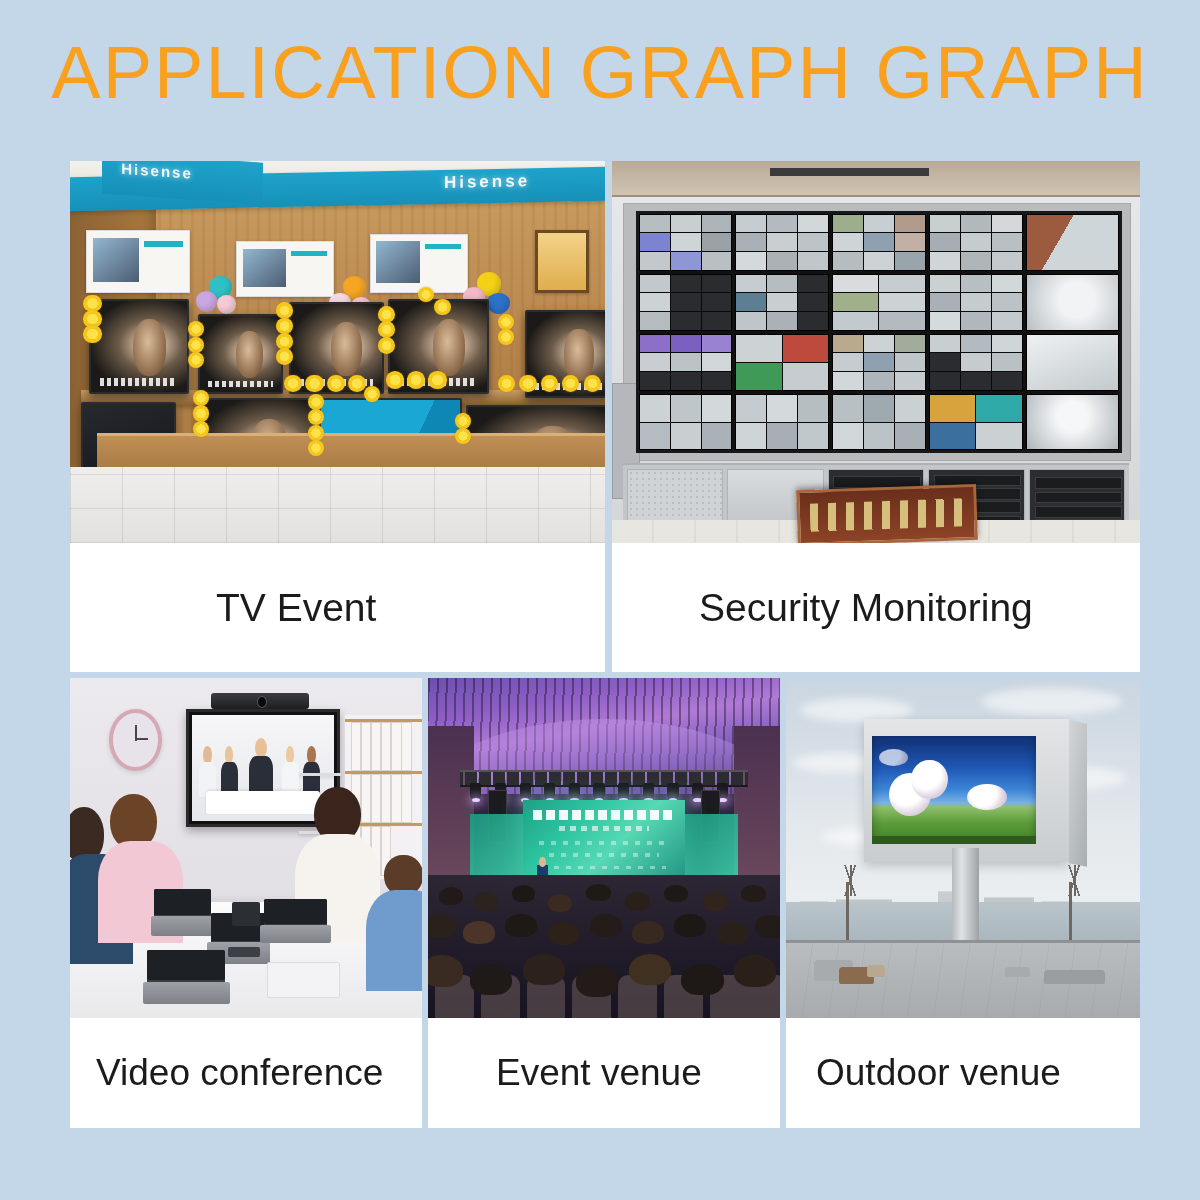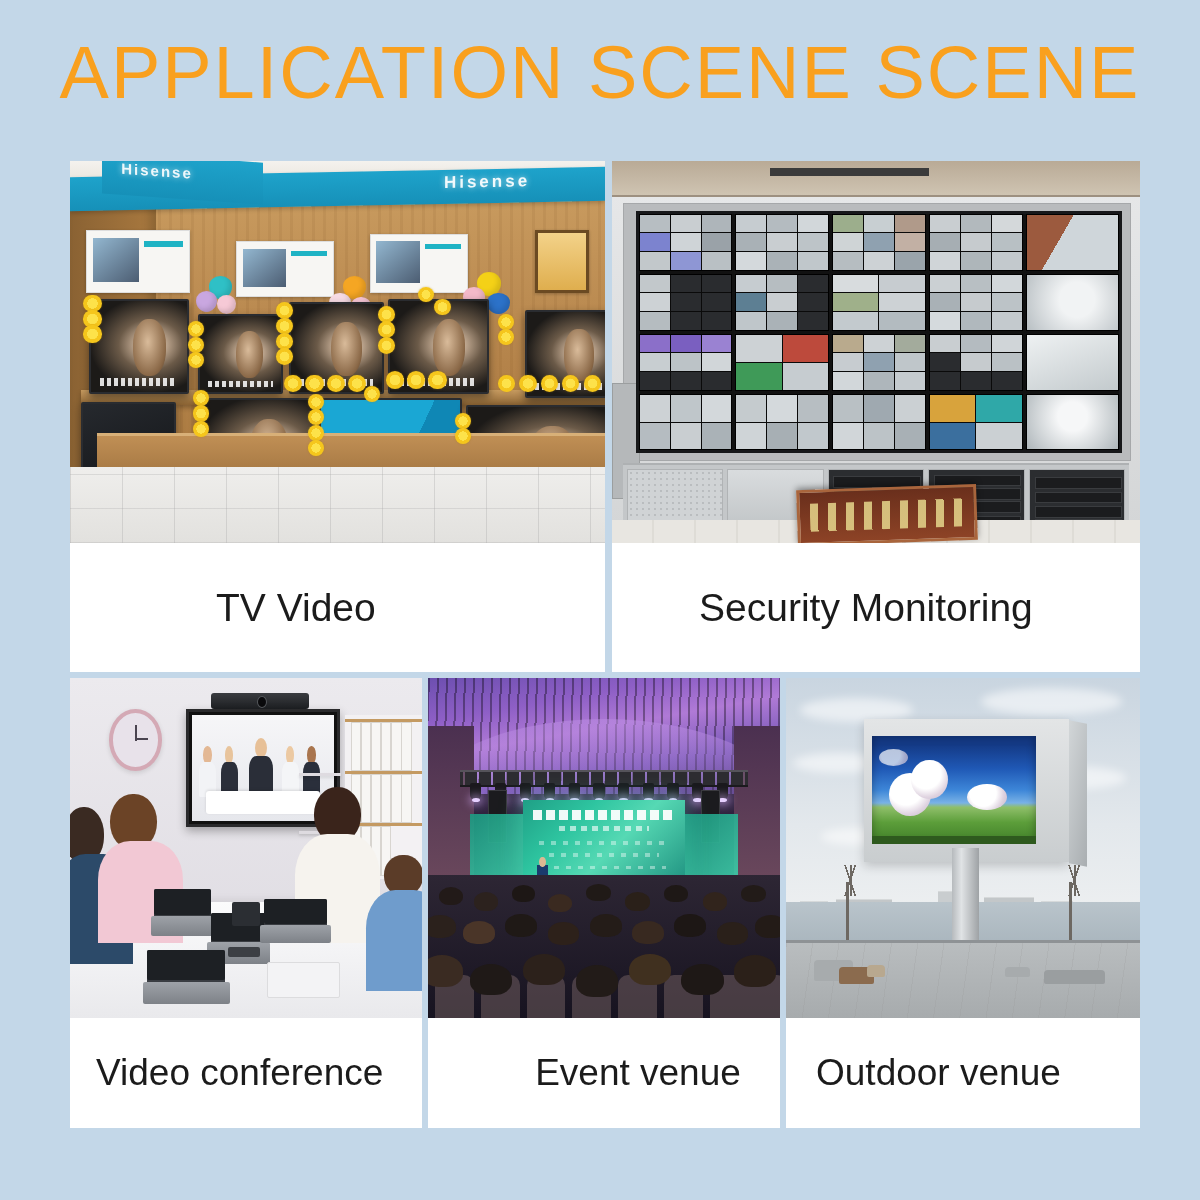--- a/index.html
+++ b/index.html
@@ -46,21 +46,21 @@
   .c2{left:542px;top:0;width:528px;height:511px;}
   .c2 .photo{height:382px;}
   .c2 .caption{height:129px;padding-left:87px;}
 
   
   .c3{left:0;top:517px;width:352px;height:450px;}
   .c3 .photo{height:340px;}
   .c3 .caption{height:110px;padding-left:26px;font-size:37px;}
   .c4{left:358px;top:517px;width:352px;height:450px;}
   .c4 .photo{height:340px;}
-  .c4 .caption{height:110px;padding-left:68px;font-size:37px;justify-content:center;}
+  .c4 .caption{height:110px;padding-left:68px;font-size:37px;}
   .c5{left:716px;top:517px;width:354px;height:450px;}
   .c5 .photo{height:340px;}
   .c5 .caption{height:110px;padding-left:30px;font-size:37px;}
 
   .scene{position:absolute;inset:0;}
 
   
   .s1{background:#e9e4dc;}
   .s1 .ceiling{position:absolute;left:0;top:0;width:100%;height:7%;background:linear-gradient(#f4f2ee,#e7e2d8);}
   .s1 .banner{position:absolute;left:0;top:3%;width:100%;height:9%;
@@ -248,21 +248,21 @@
         repeating-linear-gradient(98deg,rgba(150,150,150,.20) 0 1px,rgba(0,0,0,0) 1px 26px),
         linear-gradient(#b9bdbf,#a7abad);}
   .s5 .railbar{position:absolute;left:0;top:76.5%;width:100%;height:3px;background:#8e9295;}
   .s5 .planter{position:absolute;border-radius:4px 4px 2px 2px;background:#a7abad;}
 </style>
 </head>
 <body>
 
 <div class="page">
 
-  <div class="title">APPLICATION SCENE SCENE</div>
+  <div class="title">APPLICATION GRAPH GRAPH</div>
 
   <div class="grid">
 
     <div class="card c1">
       <div class="photo">
         <div class="scene s1">
           <div class="ceiling"></div>
           <div class="wall"></div>
           <div class="wall-left"></div>
           <div class="banner"></div>
@@ -375,21 +375,21 @@
           <div class="flower" style="left:44.5%;top:61%;width:3%;height:4.2%;"></div>
           <div class="flower" style="left:44.5%;top:65%;width:3%;height:4.2%;"></div>
           <div class="flower" style="left:44.5%;top:69%;width:3%;height:4.2%;"></div>
           <div class="flower" style="left:44.5%;top:73%;width:3%;height:4.2%;"></div>
           <div class="flower" style="left:72%;top:66%;width:3%;height:4.2%;"></div>
           <div class="flower" style="left:72%;top:70%;width:3%;height:4.2%;"></div>
           <div class="flower" style="left:55%;top:59%;width:3%;height:4.2%;"></div>
         </div>
       </div>
       <div class="caption">
-        <span>TV Video</span>
+        <span>TV Event</span>
       </div>
     </div>
 
     <div class="card c3">
       <div class="photo">
         <div class="scene s3">
           <div class="wall3"></div>
           <div class="clock"></div>
 
           <div class="soundbar"></div>

